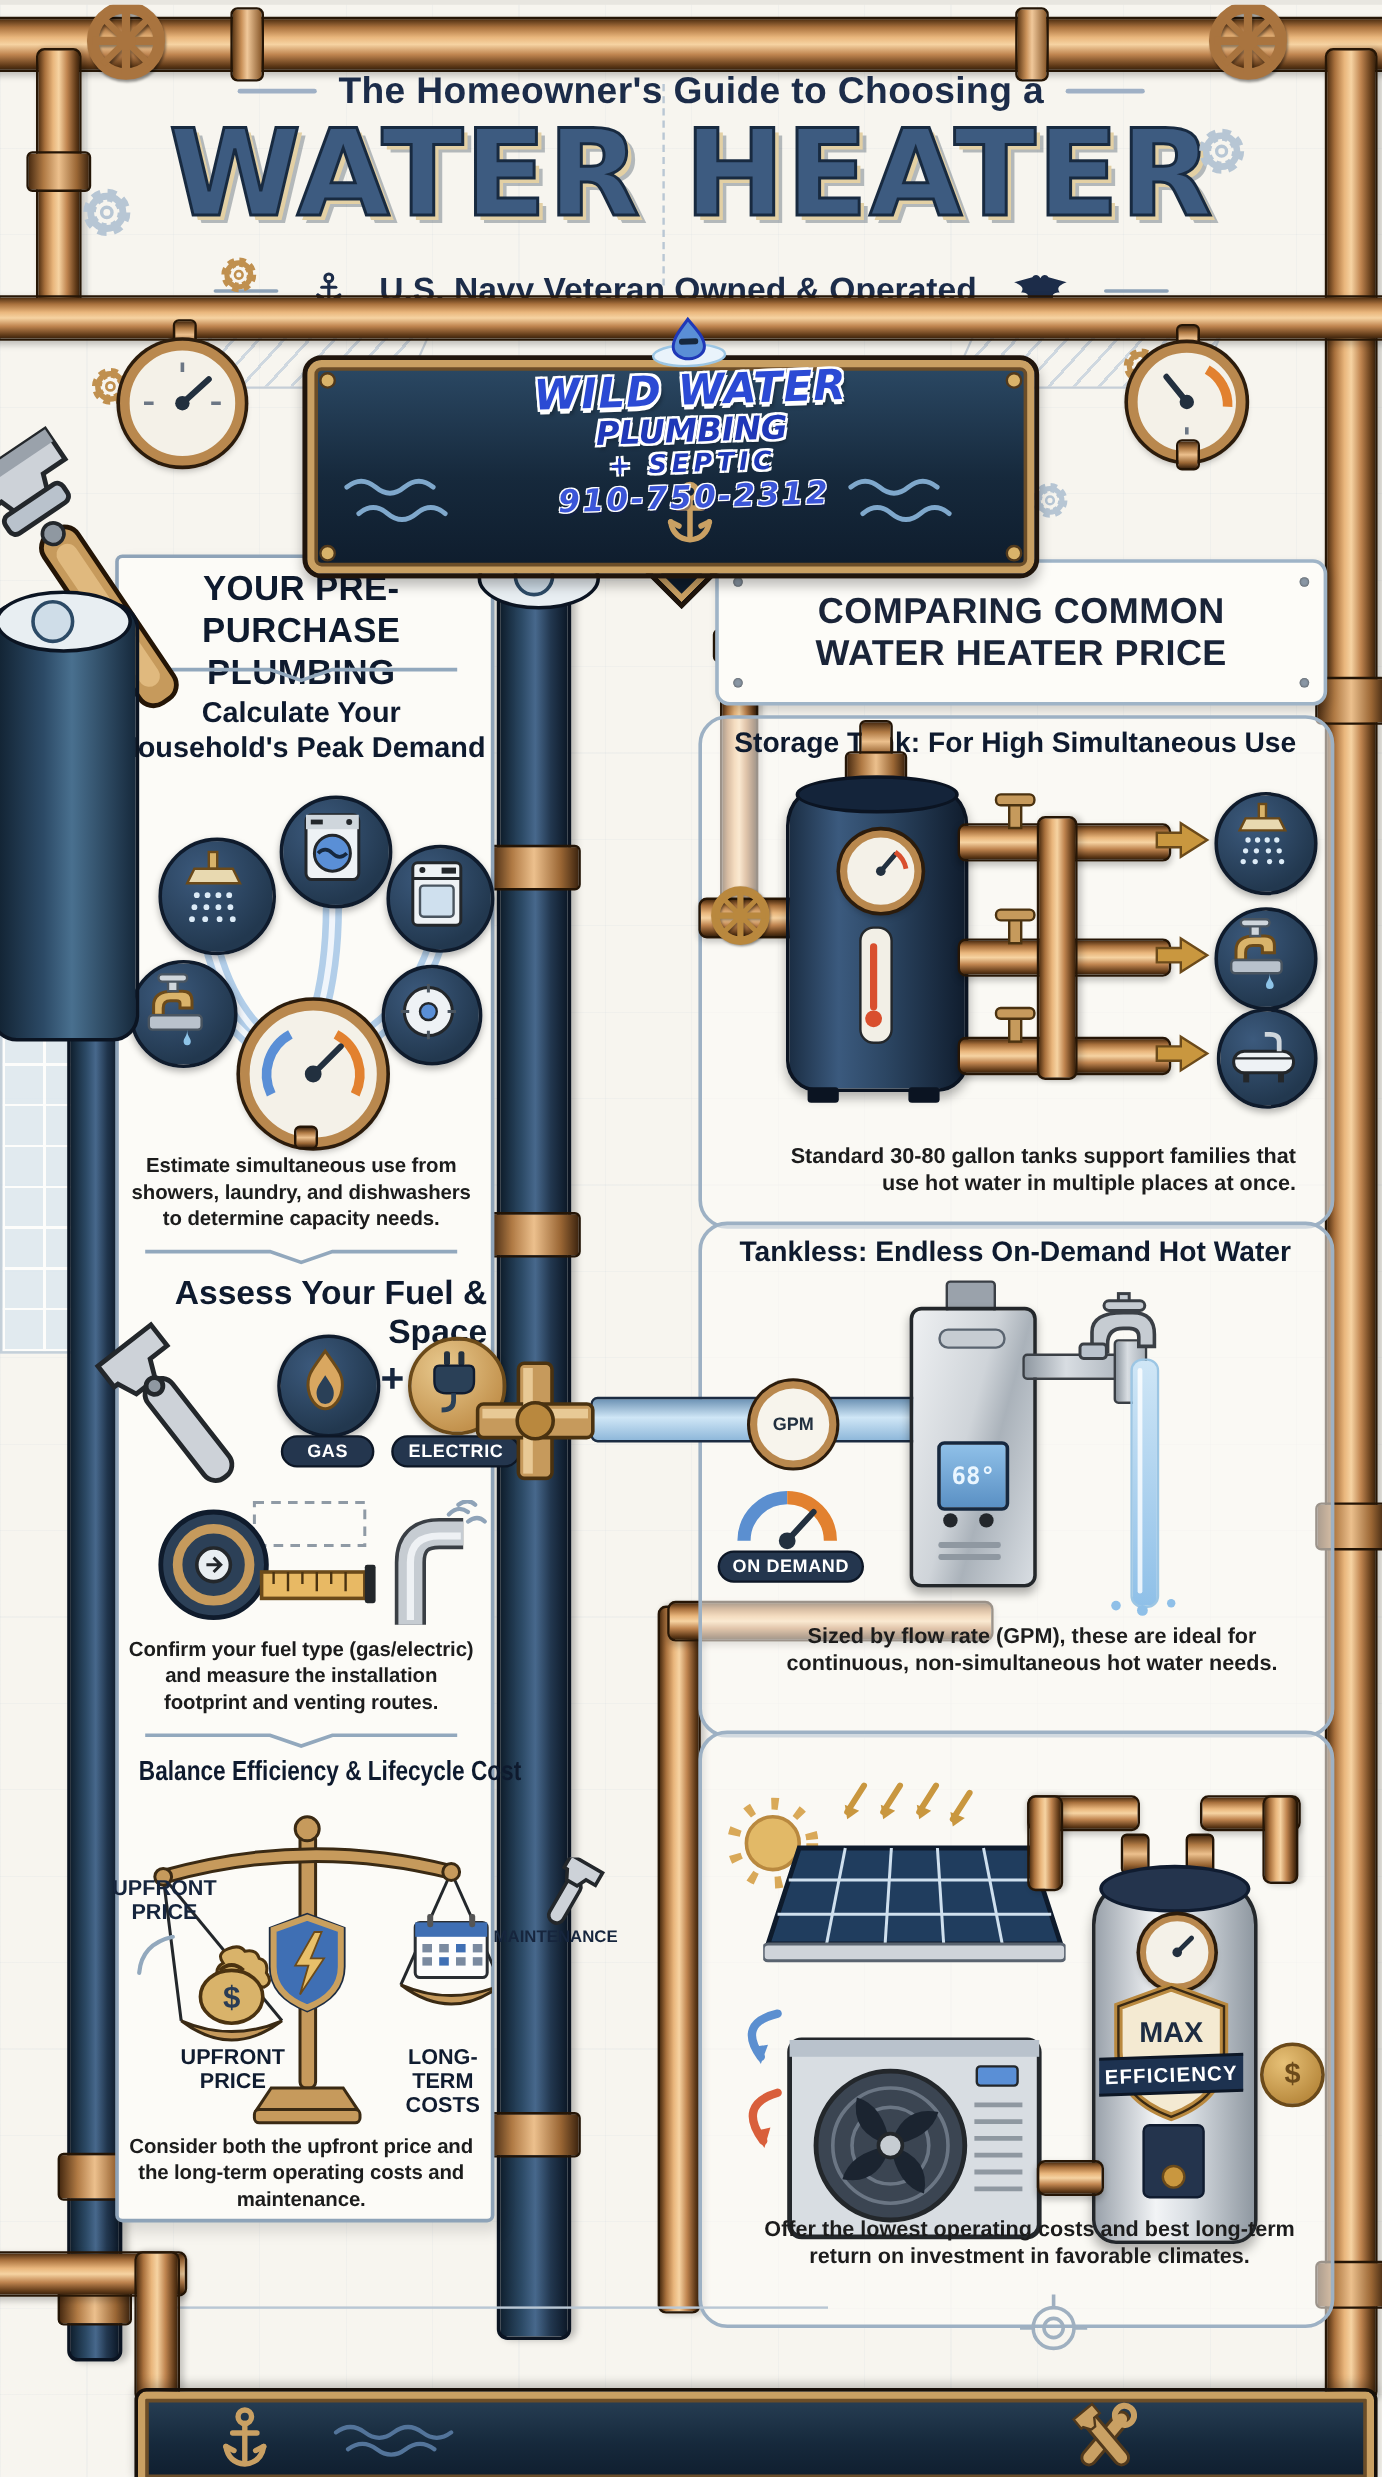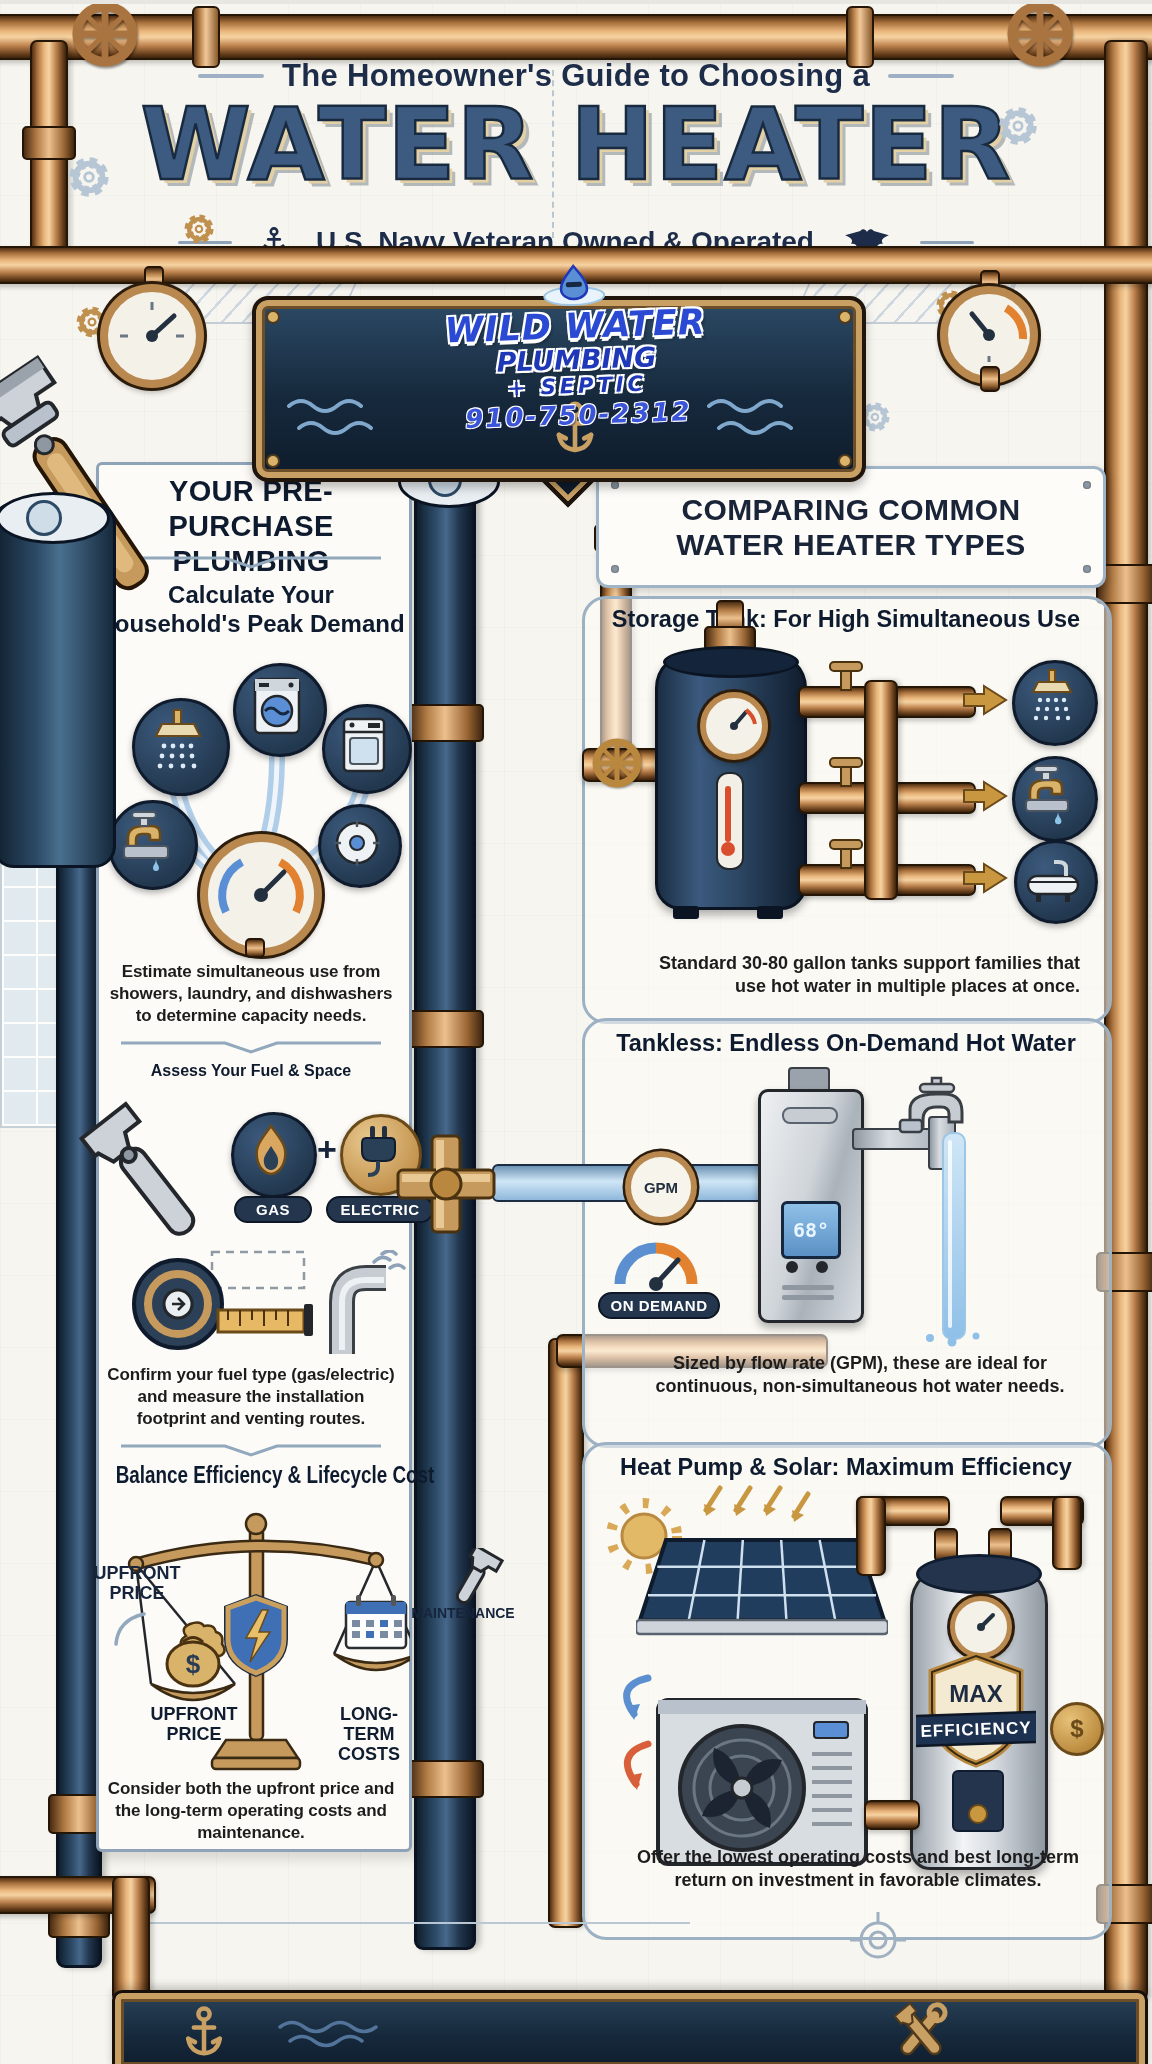--- a/index.html
+++ b/index.html
@@ -366,21 +366,21 @@
       <line x1="53" y1="53" x2="76" y2="30" stroke="#22303f" stroke-width="5" stroke-linecap="round"></line>
       <circle cx="53" cy="53" r="7" fill="#22303f"></circle>
     </svg>
     <div class="coupv" style="position:absolute;left:45px;top:104px;width:16px;height:16px;"></div>
   </div>
   <div class="cap" style="left:101px;top:957px;width:300px;">Estimate simultaneous use from showers, laundry, and dishwashers to determine capacity needs.</div>
 
   <svg class="divline" style="left:119px;top:1033px;" width="264" height="20">
     <path d="M2,6 H106 L132,15 L158,6 H262" fill="none" stroke="#92a8bd" stroke-width="3"></path>
   </svg>
-  <div class="h-sec" style="left:96px;top:1058px;width:310px;font-size:16px;">Assess Your Fuel &amp; Space</div>
+  <div class="h-sec" style="left:96px;top:1058px;width:310px;font-size:28px;text-align:right;">Assess Your Fuel &amp; Space</div>
 
   <svg class="abs" style="left:70px;top:1096px;" width="156" height="156">
     <g transform="rotate(-38 78 78)" fill="#cdd2d8" stroke="#23272b" stroke-width="4">
       <rect x="64" y="44" width="26" height="100" rx="12"></rect>
       <path d="M50,6 h56 v22 h-18 l-7,16 h-20 l-7,-16 h-4 z"></path>
       <circle cx="77" cy="48" r="7" fill="#8f98a1"></circle>
     </g>
   </svg>
   <div class="iconcirc" style="left:231px;top:1108px;width:80px;height:80px;">
     <svg width="80" height="80" style="position:absolute;left:-3px;top:-3px;">
@@ -505,21 +505,21 @@
 
   <div class="pipev" style="left:600px;top:500px;width:28px;height:262px;"></div>
   <div class="coup" style="left:594px;top:520px;width:42px;height:24px;"></div>
 
   <div class="sign">
     <div class="screw" style="left:12px;top:12px;"></div>
       <div class="screw" style="right:12px;top:12px;"></div>
     <div class="screw" style="left:12px;bottom:12px;"></div>
       <div class="screw" style="right:12px;bottom:12px;"></div>
     <div class="l">COMPARING COMMON</div>
-    <div class="l">WATER HEATER TYPES</div>
+    <div class="l">WATER HEATER PRICE</div>
   </div>
 
   <div class="box" style="left:582px;top:592px;width:524px;height:422px;"></div>
   <div class="h-sec" style="left:596px;top:602px;width:500px;font-size:23.5px;">Storage Tank: For High Simultaneous Use</div>
   <div class="pipeh" style="left:582px;top:744px;width:82px;height:30px;"></div>
   <svg class="abs" style="left:590px;top:732px;color:#b9883e;filter:drop-shadow(1px 1px 1px rgba(0,0,0,.4));" width="54" height="54">
       <use href="#wheel"></use>
     </svg>
 
   <div class="abs" style="left:655px;top:640px;">
@@ -660,21 +660,20 @@
   <svg class="abs" style="left:922px;top:1318px;" width="64" height="26">
     <g fill="#8fc0e8">
         <circle cx="8" cy="16" r="4"></circle>
         <circle cx="30" cy="20" r="4.5"></circle>
         <circle cx="54" cy="14" r="3.5"></circle>
       </g>
   </svg>
   <div class="bigcap" style="left:640px;top:1348px;width:440px;">Sized by flow rate (GPM), these are ideal for continuous, non-simultaneous hot water needs.</div>
 
   <div class="box" style="left:582px;top:1438px;width:524px;height:492px;"></div>
-  <div class="h-sec" style="left:596px;top:1450px;width:500px;font-size:23.5px;">Heat Pump &amp; Solar: Maximum Efficiency</div>
   <svg class="abs" style="left:606px;top:1494px;" width="76" height="76">
     <circle cx="38" cy="38" r="33" fill="none" stroke="#d9a958" stroke-width="10" stroke-dasharray="6 16"></circle>
     <circle cx="38" cy="38" r="22" fill="#e2b967" stroke="#b9893f" stroke-width="3"></circle>
   </svg>
   <svg class="abs" style="left:700px;top:1478px;" width="120" height="60">
     <g stroke="#c9973f" stroke-width="5" stroke-linecap="round">
       <line x1="20" y1="6" x2="6" y2="28"></line>
         <line x1="50" y1="6" x2="36" y2="28"></line>
         <line x1="80" y1="6" x2="66" y2="28"></line>
         <line x1="108" y1="12" x2="94" y2="34"></line>

